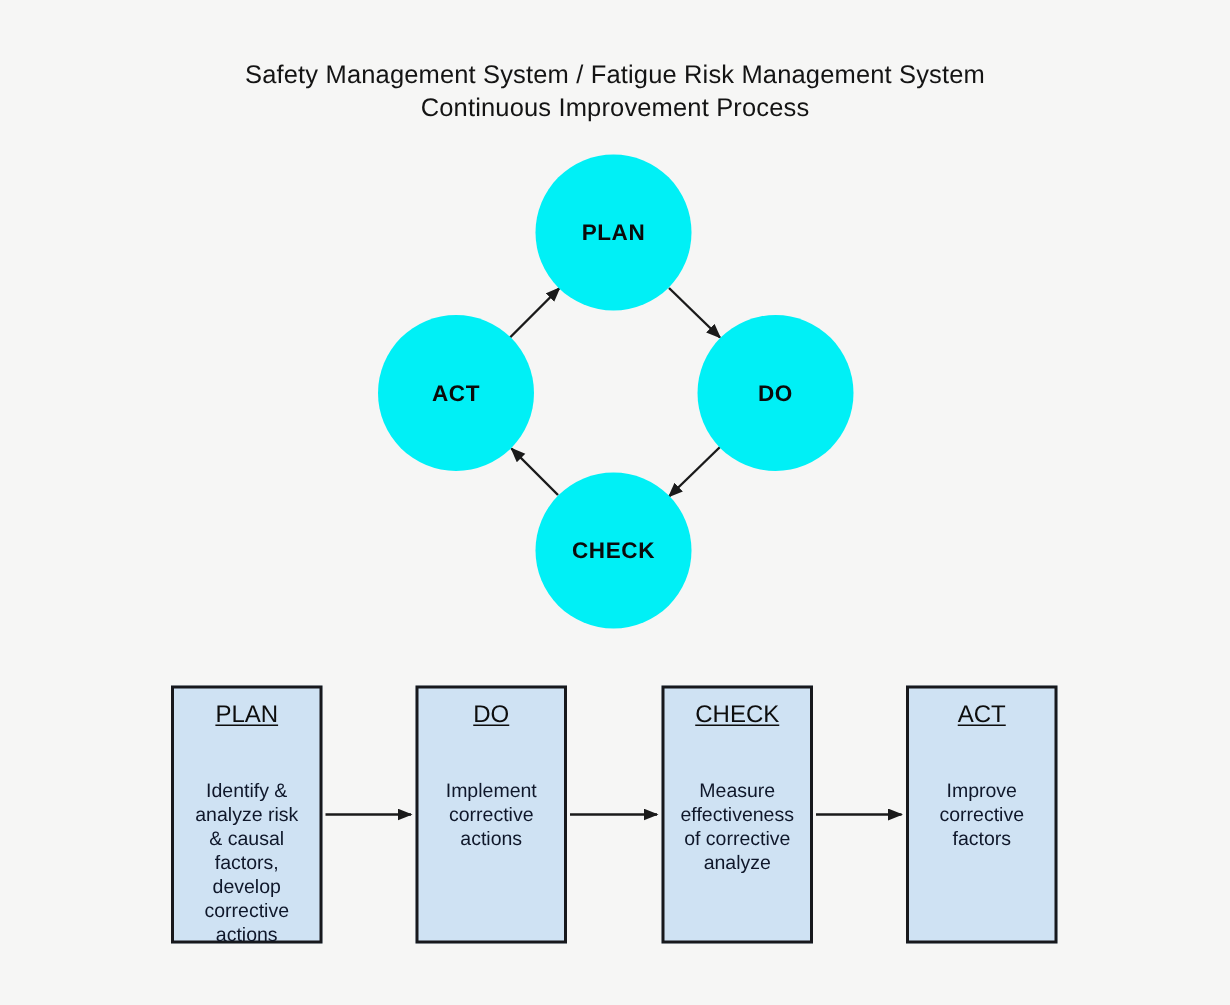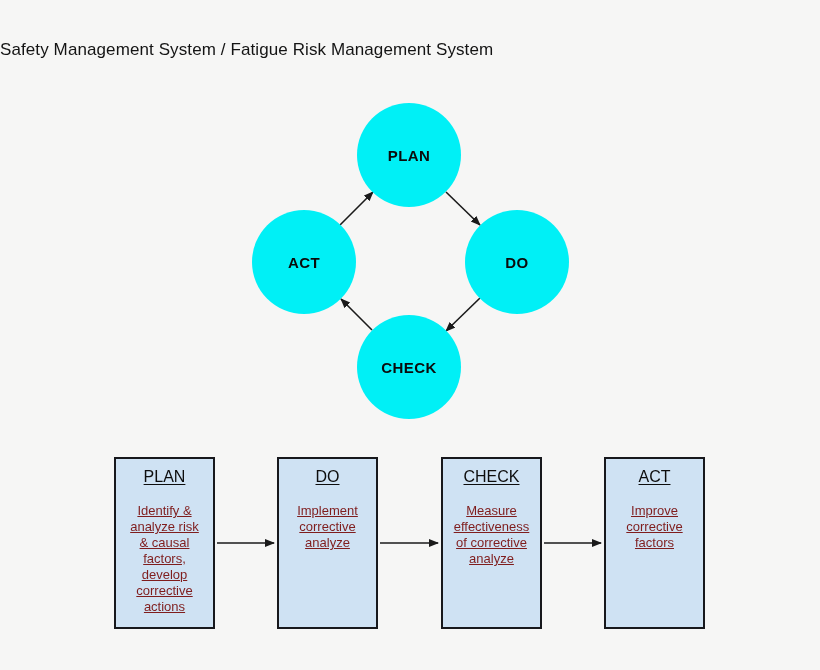--- a/index.html
+++ b/index.html
@@ -14,21 +14,21 @@
   .canvas {
     position: absolute;
     left: 0; top: 0;
     width: 820px; height: 670px;
   }
   .title {
     position: absolute;
     top: 39px;
     left: 0;
     width: 820px;
-    text-align: left;
+    text-align: center;
     font-size: 17px;
     line-height: 22px;
     color: #141414;
     letter-spacing: 0.1px;
   }
   .cycle-node {
     position: absolute;
     width: 104px;
     height: 104px;
     border-radius: 50%;
@@ -67,35 +67,35 @@
   .box-2 { left: 441px; }
   .box-3 { left: 604px; }
   .process-box .box-header {
     margin-top: 9px;
     font-size: 16px;
     text-decoration: underline;
     text-underline-offset: 2px;
     color: #0d0d0d;
   }
   .process-box .box-body {
-    margin-top: 17px;
+    margin-top: 33px;
     font-size: 13px;
     line-height: 16px;
-    color: #7f1d1d;
+    color: #0f172a;
     white-space: pre-line;
-    text-decoration: underline;
   }
 </style>
 </head>
 <body>
 
 <div class="canvas">
 
   <div class="title">
     <div>Safety Management System / Fatigue Risk Management System</div>
+    <div>Continuous Improvement Process</div>
   </div>
 
   <svg class="arrow-layer" viewBox="0 0 820 670">
     <defs>
       <marker id="ah" markerUnits="userSpaceOnUse" markerWidth="10" markerHeight="9" refX="9" refY="4" orient="auto">
         <path d="M0,0 L10,4 L0,8 z" fill="#1a1a1a"></path>
       </marker>
     </defs>
 
     <line x1="340" y1="225" x2="373" y2="192" stroke="#1a1a1a" stroke-width="1.6" marker-end="url(#ah)"></line>
@@ -128,21 +128,21 @@
 &amp; causal
 factors,
 develop
 corrective
 actions</div>
   </div>
   <div class="process-box box-1">
     <div class="box-header">DO</div>
     <div class="box-body">Implement
 corrective
-analyze</div>
+actions</div>
   </div>
   <div class="process-box box-2">
     <div class="box-header">CHECK</div>
     <div class="box-body">Measure
 effectiveness
 of corrective
 analyze</div>
   </div>
   <div class="process-box box-3">
     <div class="box-header">ACT</div>

